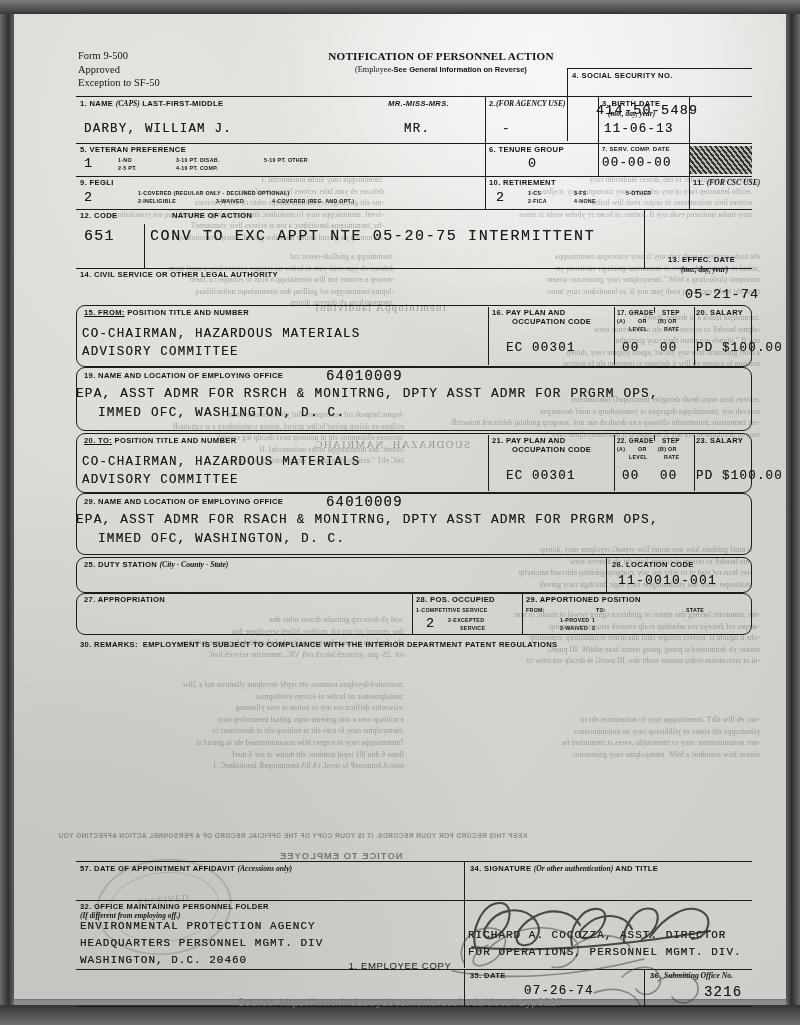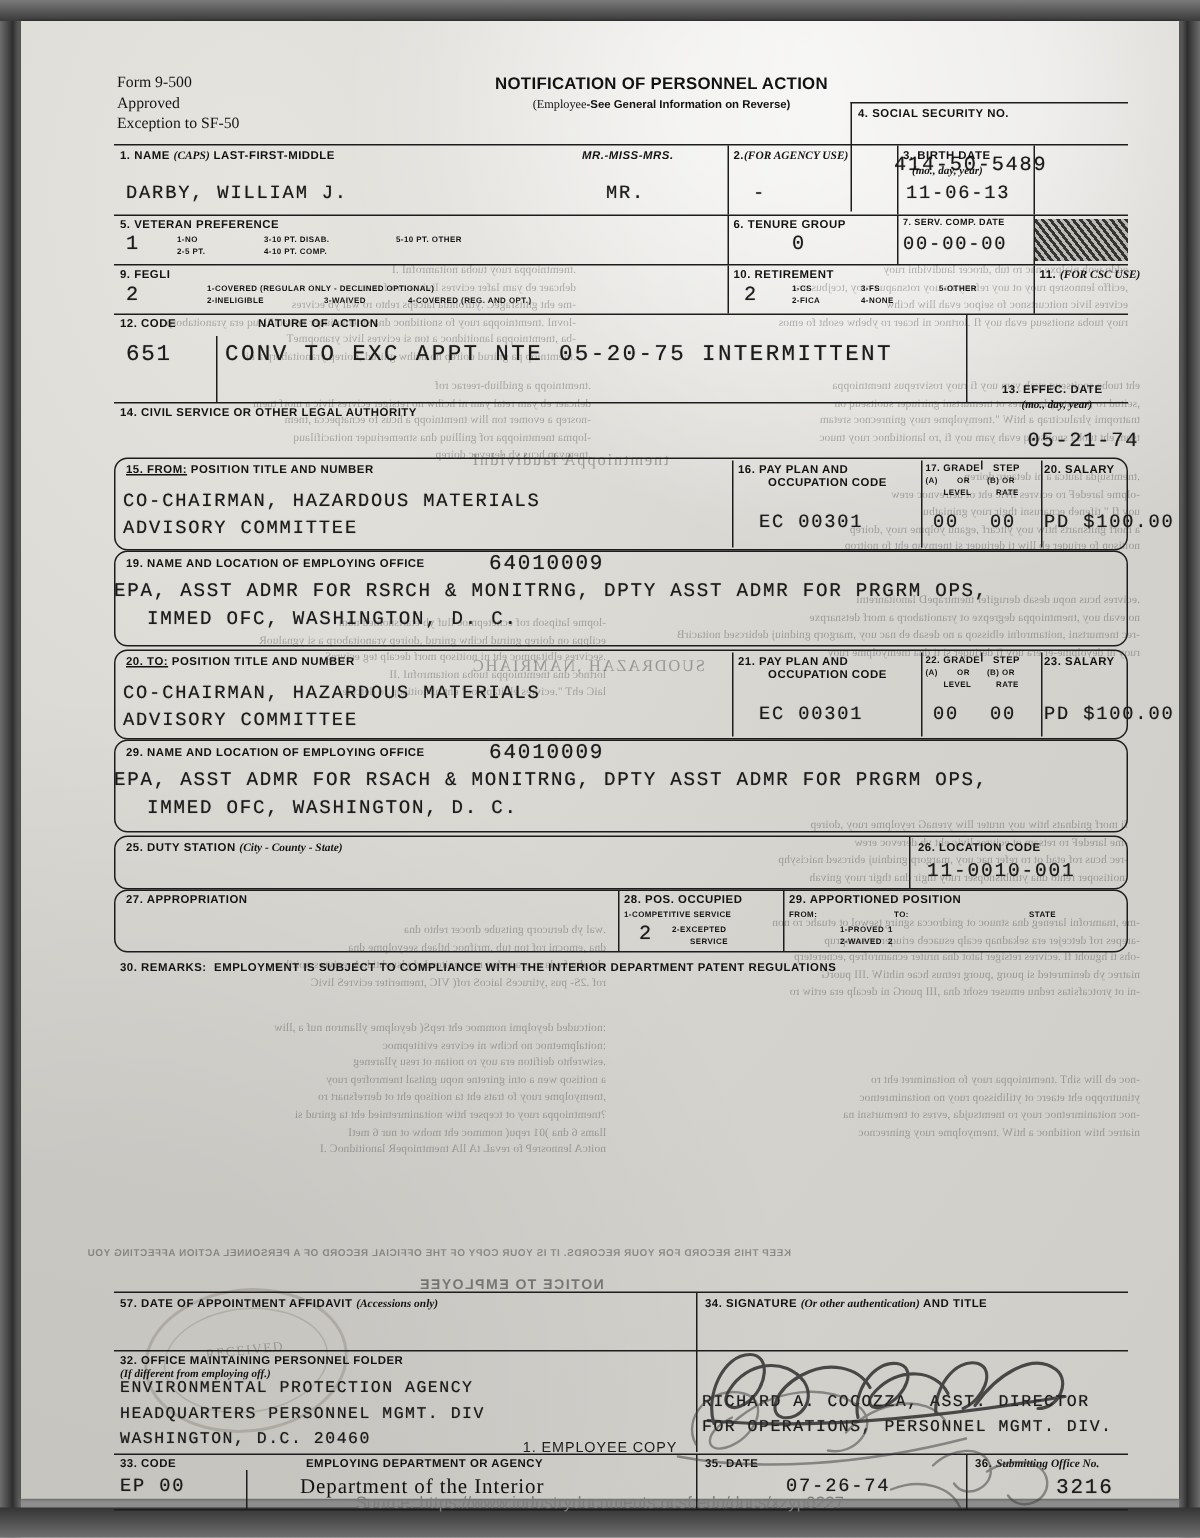--- a/index.html
+++ b/index.html
@@ -90,21 +90,21 @@
 
   .row { position: relative; border-bottom: 1px solid #1c1c1c; }
   .cell { position: absolute; top:0; bottom:0; }
   .vl { position:absolute; top:0; bottom:0; width:0; border-left:1px solid #1c1c1c; }
 
   
   .hdr { position: relative; height: 46px; }
   .hdr .left { position:absolute; left:2px; top:-1px; }
   .hdr .left div { font-family:"Liberation Serif", serif; font-size:10.5px; line-height:13.5px; color:#141414;}
   .hdr .ctr { position:absolute; left:205px; top:0px; width:320px; text-align:center; }
-  .hdr .ctr .t1 { font-size:11.2px; font-weight:bold; letter-spacing:.2px; }
+  .hdr .ctr .t1 { font-size:11.2px; font-weight:bold; letter-spacing:.2px;font-family:Liberation Serif, serif; }
   .hdr .ctr .t2 { font-size:8.2px; margin-top:3px; font-family:"Liberation Serif", serif; }
   .hdr .ctr .t2 b { font-family:"Liberation Sans", sans-serif; font-size:7.6px; }
 
   .ssnbox {
     position:absolute; right:0; top:18px; width:184px; height:72px;
     border-left:1px solid #1c1c1c; border-top:1px solid #1c1c1c;
   }
 
   
   .grp {
@@ -550,27 +550,20 @@
               <path d="M108 58 C104 42, 118 20, 134 22 C148 24, 140 44, 126 50 C116 54, 112 48, 120 40 C136 24, 160 26, 168 42"></path>
               <path d="M160 56 C158 40, 172 18, 188 22 C200 26, 192 46, 178 52"></path>
               <path d="M186 50 C200 30, 224 14, 240 26 C250 34, 242 52, 228 52"></path>
               <path d="M8 60 C70 66, 150 60, 246 44"></path>
             </g>
           </svg>
         </div>
       </div>
 
       <div style="position:relative; height:36px; border-top:1px solid #1c1c1c; border-bottom:1px solid #1c1c1c;">
-        <div class="cell" style="left:0; width:388px;">
-          <div class="lbl" style="position:absolute; left:4px; top:2px;">33. CODE</div>
-          <div class="lbl" style="position:absolute; left:128px; top:2px;">EMPLOYING DEPARTMENT OR AGENCY</div>
-          <div class="tw" style="position:absolute; left:4px; top:14px;">EP 00</div>
-          <div style="position:absolute; left:124px; top:14px; font-family:'Liberation Serif',serif; font-size:14px; letter-spacing:.6px;">Department of the Interior</div>
-          <div class="vl" style="left:88px; top:10px; bottom:0;"></div>
-        </div>
         <div class="vl" style="left:388px;"></div>
         <div class="cell" style="left:392px; width:180px;">
           <div class="lbl" style="position:absolute; left:2px; top:2px;">35. DATE</div>
           <div class="tw" style="position:absolute; left:56px; top:14px;">07-26-74</div>
         </div>
         <div class="vl" style="left:568px;"></div>
         <div class="cell" style="left:572px; width:104px;">
           <div class="lbl" style="position:absolute; left:2px; top:2px;"><span>36.</span> <span class="ital">Submitting Office No.</span></div>
           <div class="tw" style="position:absolute; left:56px; top:14px; font-size:14px;">3216</div>
         </div>

